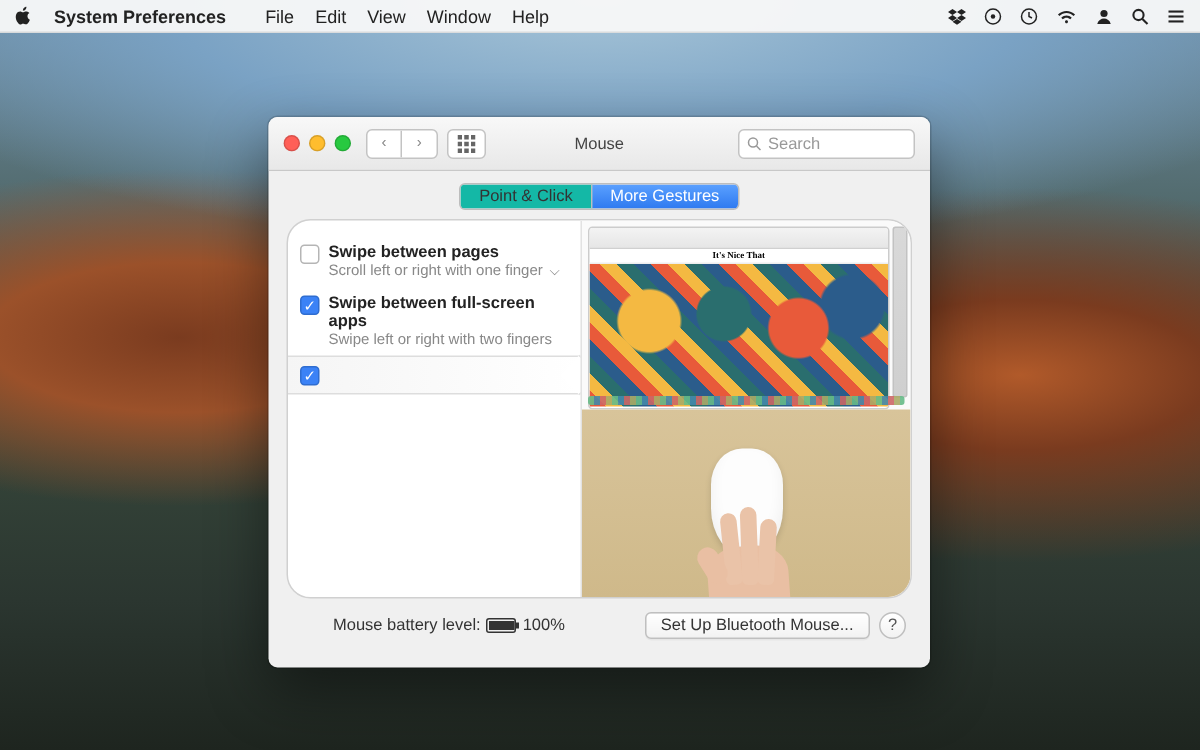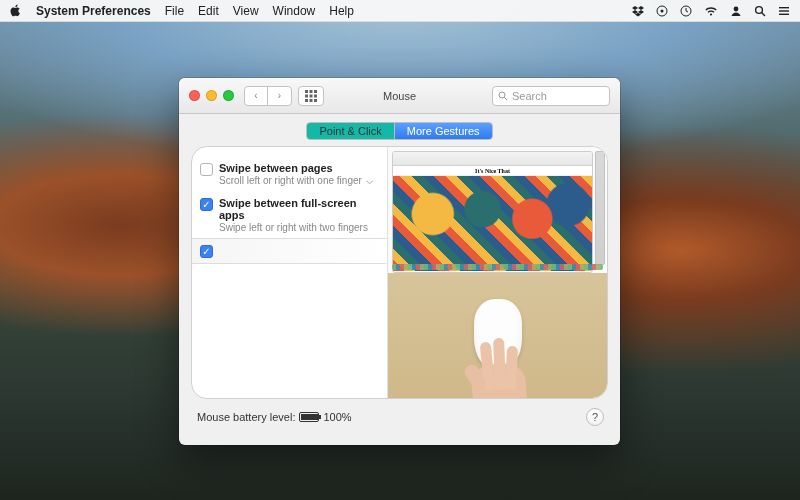--- a/index.html
+++ b/index.html
@@ -18,21 +18,21 @@
 
 .menubar {
   position: absolute; top: 0; left: 0; right: 0; height: 22px;
   background: rgba(248,248,248,0.95);
   border-bottom: 1px solid rgba(0,0,0,0.1);
   display: flex; align-items: center; padding: 0 10px;
   font-size: 12px; font-weight: 500; color: #222;
   z-index: 10;
 }
 .menubar .apple { margin-right: 14px; }
-.menubar .app { font-weight: 700; margin-right: 14px; }
+.menubar .app { font-weight: 700; margin-right: 26px; }
 .menubar .menu-item { margin-right: 14px; cursor: default; }
 .menubar .spacer { flex: 1; }
 .menubar .status { margin-left: 12px; display: flex; align-items: center; }
 .menubar svg { display: block; }
 
 
 .window {
   position: absolute; left: 179px; top: 78px; width: 441px; height: 367px;
   background: #f0f0f0; border-radius: 6px;
   box-shadow: 0 15px 40px rgba(0,0,0,0.45), 0 0 0 1px rgba(0,0,0,0.15);
@@ -103,21 +103,21 @@
 .preview-bot { height:50%; background: linear-gradient(#d8c49a,#cfb98a); position:relative; display:flex; align-items:center; justify-content:center;}
 .mouse { width:48px; height:72px; background:#fdfdfd; border-radius:26px 26px 30px 30px / 30px 30px 40px 40px; box-shadow: inset 0 -6px 10px rgba(0,0,0,0.06), 0 2px 4px rgba(0,0,0,0.15);}
 .hand { position:absolute; bottom:0; width:80px; height:60px;}
 .hand .palm { position:absolute; bottom:-12px; left:14px; width:54px; height:46px; background:#e9bfa3; border-radius:40% 40% 20% 20%; transform:rotate(-4deg);}
 .hand .f { position:absolute; width:11px; background:#eac3a8; border-radius:6px 6px 4px 4px;}
 .hand .f1 { left:24px; height:48px; bottom:8px; transform:rotate(-6deg);}
 .hand .f2 { left:36px; height:52px; bottom:8px; transform:rotate(-2deg);}
 .hand .f3 { left:48px; height:44px; bottom:8px; transform:rotate(3deg);}
 .hand .thumb { position:absolute; left:10px; bottom:8px; width:14px; height:26px; background:#e9bfa3; border-radius:8px; transform:rotate(-32deg);}
 
-.footer { height:36px; display:flex; align-items:center; padding: 0 4px; font-size:11px; color:#333;}
+.footer { height:36px; display:flex; align-items:center; padding: 0 4px; font-size:11px; color:#333;margin-left:25px;}
 .battery { display:flex; align-items:center; gap:4px; margin-left:2px;}
 .batt-icon { width:20px; height:10px; border:1px solid #333; border-radius:2px; position:relative;}
 .batt-icon::after { content:""; position:absolute; right:-3px; top:2px; width:2px; height:4px; background:#333;}
 .batt-fill { position:absolute; left:1px; top:1px; bottom:1px; background:#333;}
 .footer .spacer { flex:1; }
 .btn { background:linear-gradient(#fff,#f2f2f2); border:1px solid #bfbfbf; border-radius:4px; padding:2px 10px; font-size:11px; color:#333; box-shadow:0 1px 0 rgba(0,0,0,0.04);}
 .help { width:18px; height:18px; border-radius:50%; border:1px solid #bfbfbf; background:linear-gradient(#fff,#f2f2f2); margin-left:6px; display:flex; align-items:center; justify-content:center; font-size:11px; color:#555;}
 </style>
 </head>
 <body>
@@ -272,16 +272,17 @@
 
     <div class="footer">
       <div class="battery">
         <span>Mouse battery level:</span>
         <span class="batt-icon">
             <span class="batt-fill" style="width:90%"></span>
           </span>
         <span>100%</span>
       </div>
       <div class="spacer"></div>
+      <div class="btn">Set Up Bluetooth Mouse...</div>
       <div class="help">?</div>
     </div>
   </div>
 </div>
 
 </body></html>

